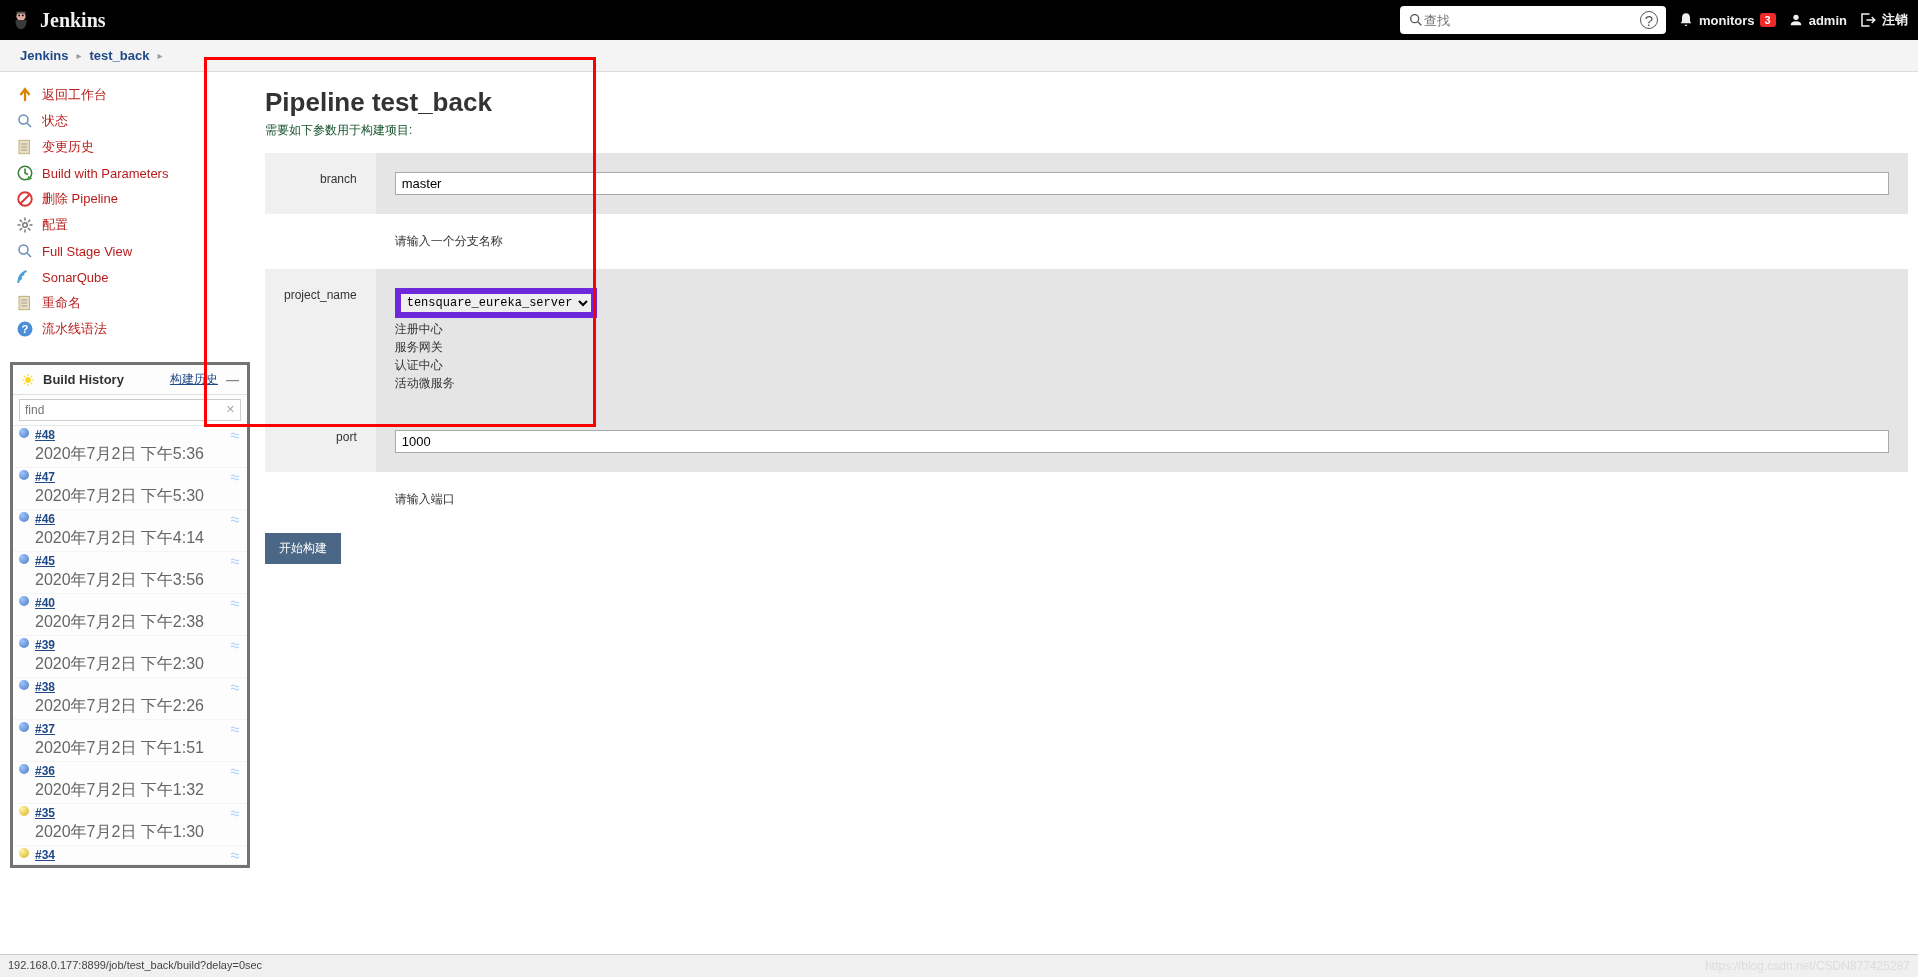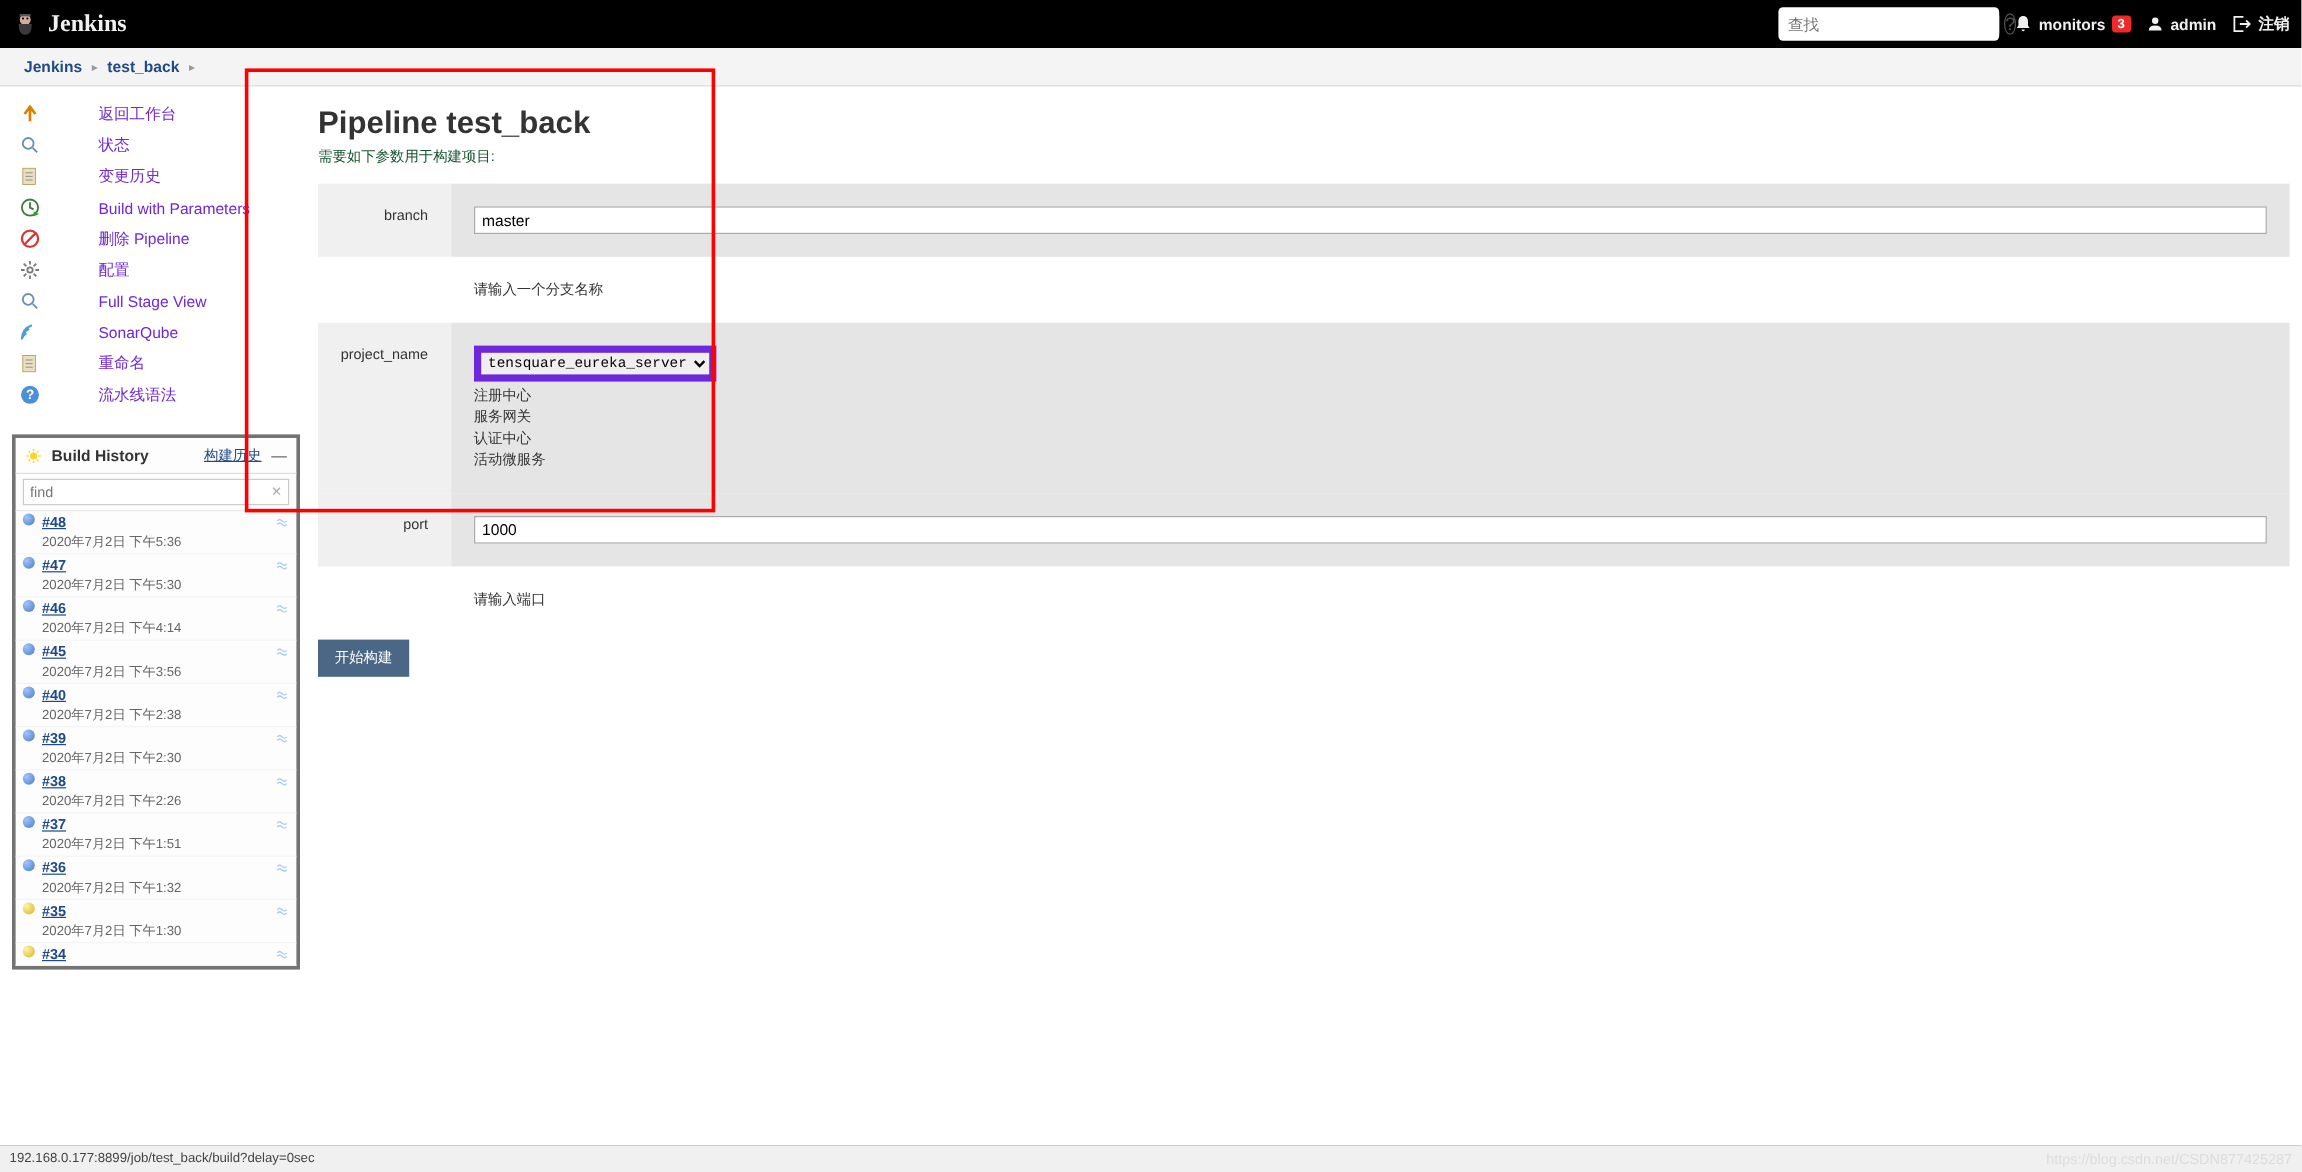--- a/index.html
+++ b/index.html
@@ -4,58 +4,58 @@
   <style>
     * { margin: 0; padding: 0; box-sizing: border-box; }
     body { font-family: Arial, "Microsoft YaHei", sans-serif; font-size: 13px; color: #333; background: #fff; }
     
     
     .header { background: #000; height: 40px; display: flex; align-items: center; padding: 0 10px; }
     .header-logo { display: flex; align-items: center; gap: 8px; }
     .logo-icon { width: 22px; height: 22px; }
     .logo-text { color: #f0f0f0; font-size: 20px; font-weight: bold; font-family: Georgia, serif; }
     .header-right { margin-left: auto; display: flex; align-items: center; gap: 12px; }
-    .search-box { background: #fff; border-radius: 4px; display: flex; align-items: center; padding: 4px 8px; width: 184px; height: 28px; }
+    .search-box { background: #fff; border-radius: 4px; display: flex; align-items: center; padding: 4px 8px; width: 266px; height: 28px; }
     .search-box input { border: none; outline: none; flex: 1; font-size: 13px; }
     .help-icon { color: #555; font-size: 15px; border: 1.5px solid #555; border-radius: 50%; width: 18px; height: 18px; display: flex; align-items: center; justify-content: center; margin-left: 4px; }
     .header-item { color: #f0f0f0; display: flex; align-items: center; gap: 5px; font-size: 13px; font-weight: bold; cursor: pointer; }
     .badge { background: #ef2929; color: #fff; padding: 1px 5px; border-radius: 3px; font-size: 11px; font-weight: bold; }
     
     
     .breadcrumb { background: #f4f4f4; border-bottom: 1px solid #ddd; padding: 8px 20px; display: flex; align-items: center; gap: 8px; font-size: 13px; }
     .breadcrumb a { color: #204a87; text-decoration: none; font-weight: bold; }
     .breadcrumb .sep { color: #999; font-size: 10px; }
     
     
     .content { display: flex; }
     .sidebar { width: 250px; padding: 10px 0 10px 10px; }
     .main { flex: 1; padding: 15px 10px 10px 15px; }
     
     
     .tasks { list-style: none; }
     .task { display: flex; align-items: center; gap: 8px; padding: 4px 6px; cursor: pointer; }
-    .task a { color: #6d28d9; text-decoration: none; font-size: 13px; margin-left: 40px; }
+    .task a { color: #b91c1c; text-decoration: none; font-size: 13px; }
     .task-icon { width: 18px; height: 18px; display: flex; align-items: center; justify-content: center; }
     
     
     .build-history { margin-top: 20px; border: 3px solid #737373; background: #fdfdfd; }
     .bh-header { display: flex; align-items: center; padding: 6px 8px; border-bottom: 1px solid #e0e0e0; gap: 8px; }
     .bh-title { font-weight: bold; font-size: 13px; flex: 1; }
     .bh-trend { color: #204a87; text-decoration: underline; font-size: 12px; cursor: pointer; }
     .bh-collapse { color: #888; font-weight: bold; cursor: pointer; }
     .bh-search { padding: 4px 6px; border-bottom: 1px solid #e8e8e8; position: relative; }
     .bh-search input { width: 100%; border: 1px solid #ccc; padding: 3px 22px 3px 5px; font-size: 12px; color: #8b5cf6; }
     .bh-clear { position: absolute; right: 12px; top: 8px; color: #aaa; font-size: 11px; cursor: pointer; }
     .bh-item { padding: 2px 6px; border-bottom: 1px solid #f4f4f4; position: relative; }
     .bh-row1 { display: flex; align-items: flex-start; gap: 6px; }
     .bh-ball { width: 10px; height: 10px; border-radius: 50%; }
     .ball-blue { background: radial-gradient(circle at 30% 30%, #a0c4ff, #4a7dbf); }
     .ball-yellow { background: radial-gradient(circle at 30% 30%, #fff2a8, #d9b21f); }
     .bh-num { color: #204a87; font-weight: bold; font-size: 12px; text-decoration: underline; }
-    .bh-time { font-size: 11px; color: #666; padding-left: 16px; padding-top: 2px; }
+    .bh-time { font-size: 16px; color: #666; padding-left: 16px; padding-top: 2px; }
     .bh-prog { position: absolute; right: 6px; top: 4px; width: 12px; height: 12px; }
     
     
     .page-title { font-size: 26px; font-weight: bold; color: #333; margin-bottom: 4px; }
     .page-subtitle { font-size: 12px; color: #14532d; margin-bottom: 14px; }
     .params-table { width: 100%; border-collapse: collapse; }
     .params-table td { padding: 19px; vertical-align: top; font-size: 12px; }
     .param-name { width: 72px; text-align: right; padding-right: 4px; background: #f0f0f0; }
     .param-input-cell { background: #e5e5e5; }
     .param-text-input { width: 100%; border: 1px solid #aaa; padding: 3px 6px; font-size: 13px; background: #fff; }

